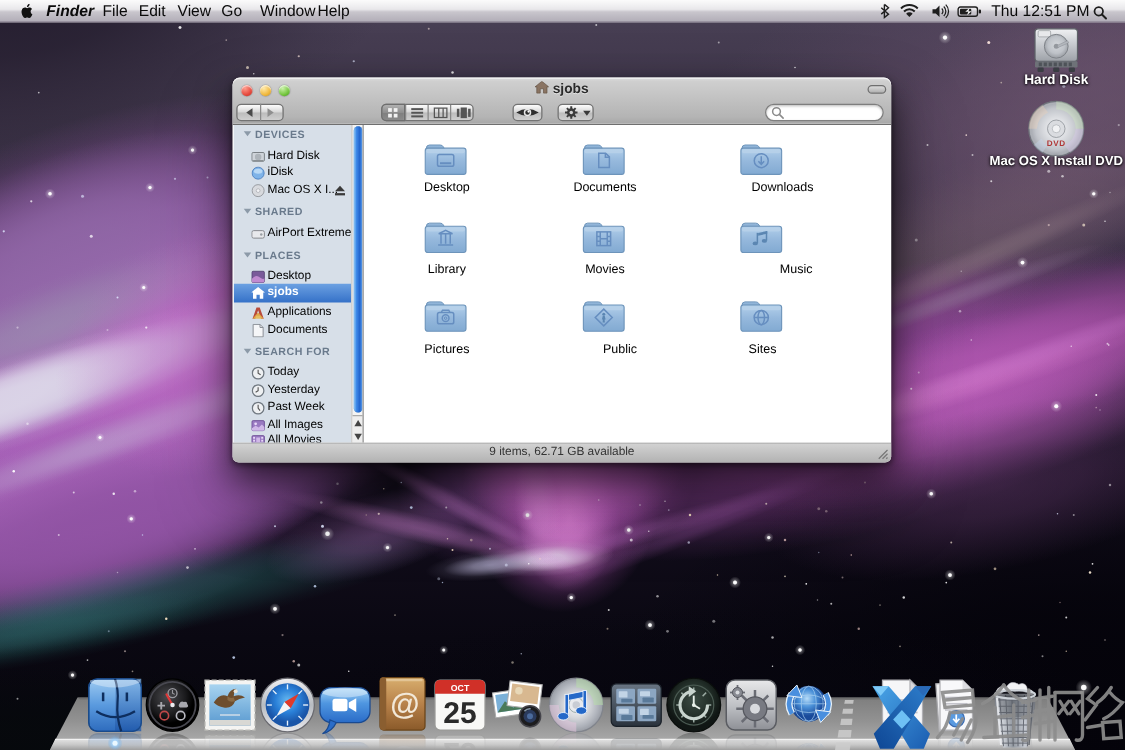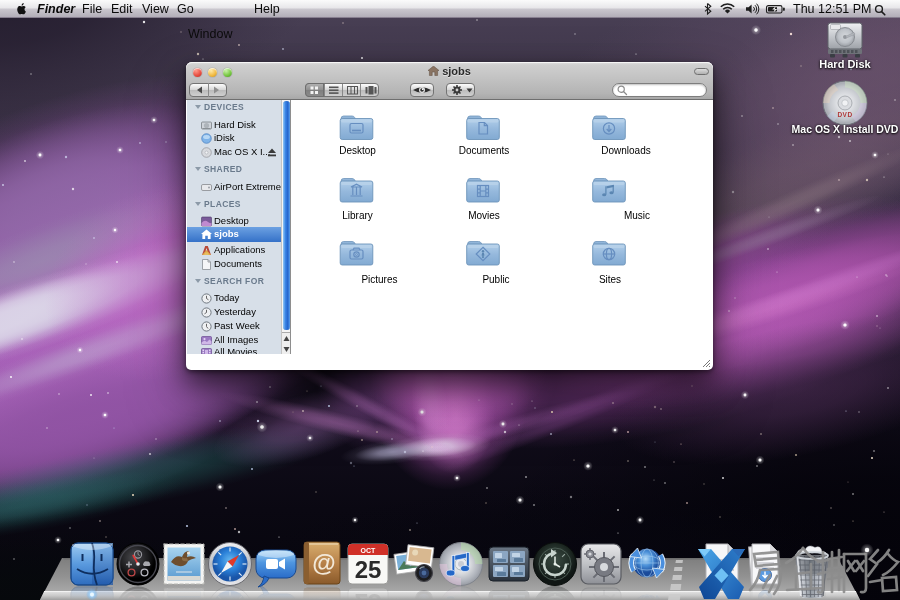--- a/index.html
+++ b/index.html
@@ -1099,24 +1099,25 @@
               <path d="M11.3,15.5 L22.7,15.5"></path>
             </g>
           </g>
   </svg>
   <div class="flabel" style="left:26.5px;top:44px;">Desktop</div>
   <div class="flabel" style="left:153px;top:44px;">Documents</div>
   <div class="flabel" style="left:295px;top:44px;">Downloads</div>
   <div class="flabel" style="left:26.5px;top:109px;">Library</div>
   <div class="flabel" style="left:153px;top:109px;">Movies</div>
   <div class="flabel" style="left:279px;top:109px;text-align:right;">Music</div>
-  <div class="flabel" style="left:26.5px;top:173px;text-align:right;">Pictures</div>
+  <div class="flabel" style="left:26.5px;top:173px;">Pictures</div>
   <div class="flabel" style="left:165px;top:173px;">Public</div>
   <div class="flabel" style="left:279px;top:173px;">Sites</div>
  </div>
+ <div id="statusbar2">9 items, 62.71 GB available</div>
  <svg style="position:absolute;right:2px;bottom:2px" width="10" height="10" viewBox="0 0 10 10">
         <g stroke="#777" stroke-width="1">
           <line x1="2" y1="9" x2="9" y2="2"></line>
           <line x1="5" y1="9" x2="9" y2="5"></line>
           <line x1="8" y1="9" x2="9" y2="8"></line>
         </g>
       </svg>
 </div>
 
 <div id="dock">
@@ -1857,21 +1858,21 @@
 <div id="menubar">
  <svg style="position:absolute;left:16px;top:3px" width="11.5" height="12.5" viewBox="0 0 13 14">
         <path fill="#111" d="M9.6,6.9c0-1.5 1.2-2.2 1.3-2.3c-0.7-1-1.8-1.2-2.2-1.2c-0.9-0.1-1.8.55-2.3.55c-.5,0-1.2-.54-2-.52C3.4,3.45 2.4,4 1.9,5 0.8,6.9 1.6,9.7 2.6,11.2c.5.75 1.1,1.6 1.9,1.56.77-.03 1.06-.5 2-.5.93,0 1.2.5 2,.48.83-.01 1.36-.76 1.86-1.5.6-.87.8-1.7.84-1.75C11.2,9.5 9.6,8.9 9.6,6.9z"></path>
         <path fill="#111" d="M8.1,1.9C8.5,1.4 8.8,0.7 8.7,0C8.1,0.03 7.3,0.4 6.9,1C6.5,1.4 6.2,2.2 6.3,2.9C7,2.9 7.7,2.5 8.1,1.9z"></path>
       </svg>
  <span class="mi" style="left:37px;font-weight:bold;font-style:italic;">Finder</span>
  <span class="mi" style="left:82px;">File</span>
  <span class="mi" style="left:111px;">Edit</span>
  <span class="mi" style="left:142px;">View</span>
  <span class="mi" style="left:177px;">Go</span>
- <span class="mi" style="left:188px;margin-top:25px;">Window</span>
+ <span class="mi" style="left:208px;">Window</span>
  <span class="mi" style="left:254px;">Help</span>
  <span class="mi" style="left:793px;font-size:12.5px;">Thu 12:51 PM</span>
  <svg style="position:absolute;left:700px;top:2px" width="190" height="15" viewBox="0 0 190 15">
   <path d="M7.5,1.5 L10.8,4.2 L5,9.3 M5,4.2 L10.8,9.3 L7.5,12 L7.5,1.5" fill="none" stroke="#1e1e1e" stroke-width="1.1"></path>
   <g fill="none" stroke="#1e1e1e">
    <path d="M27.5,11.5 L30.1,8.9 A3.6,3.6 0 0,0 24.9,8.9 Z" fill="#1e1e1e" stroke="none"></path>
    <path d="M23.2,7.2 A6.1,6.1 0 0,1 31.8,7.2" stroke-width="1.6"></path>
    <path d="M20.8,4.8 A9.5,9.5 0 0,1 34.2,4.8" stroke-width="1.6"></path>
   </g>
   <g fill="#1e1e1e">

